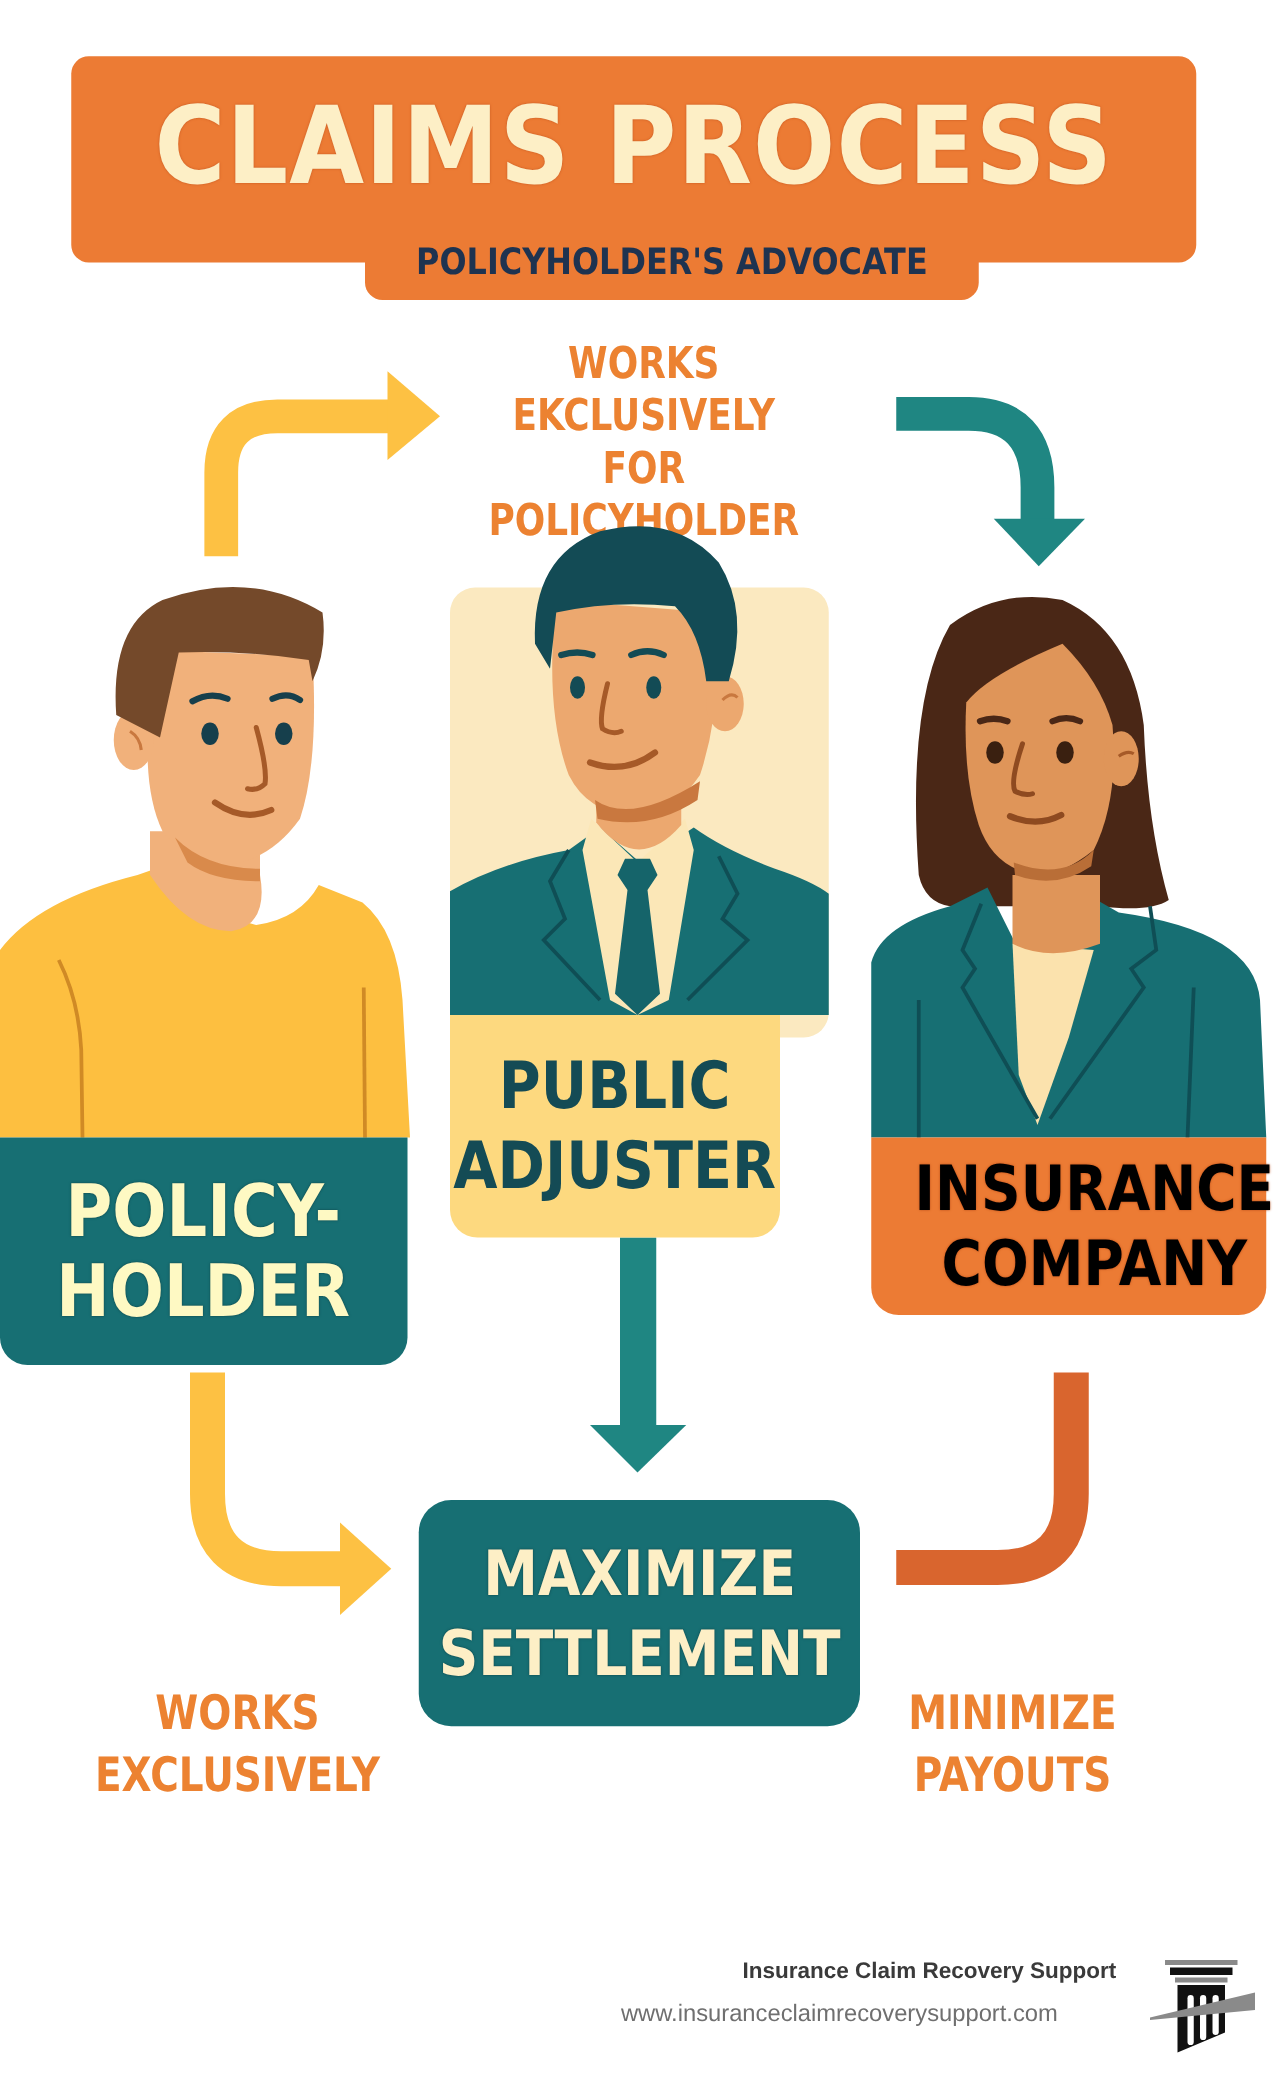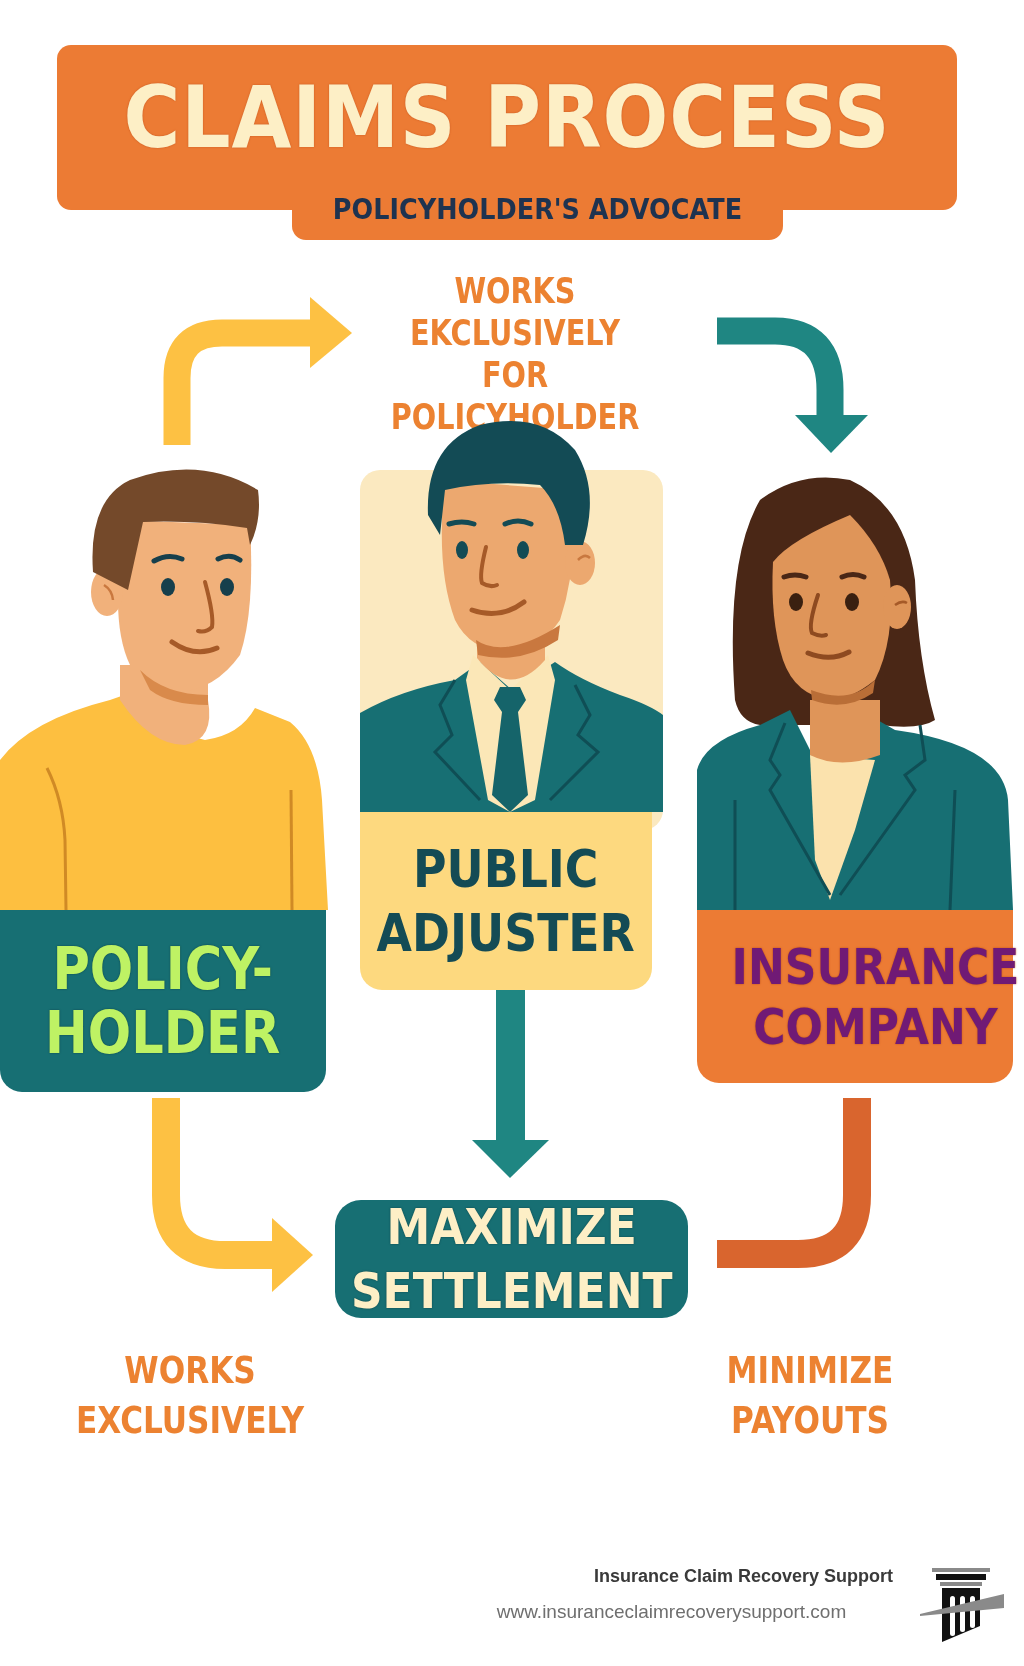--- a/index.html
+++ b/index.html
@@ -46,37 +46,37 @@
 
   
   .label-box {
     display: flex; align-items: center; justify-content: center;
     text-align: center; font-family: "DejaVu Sans", sans-serif; font-weight: bold;
   }
   .label-box span { display: block; transform: scaleX(0.88); }
   .lb-policy {
     left: 0; top: 910px; width: 326px; height: 182px;
     background: #176f73; border-radius: 0 0 22px 22px;
-    color: #bef264; font-size: 58px; line-height: 64px;
+    color: #fef9c3; font-size: 58px; line-height: 64px;
     text-shadow: 0 0 2px #0d3f44;
   }
   .lb-adjuster {
-    left: 360px; top: 812px; width: 292px; height: 178px;
+    left: 360px; top: 812px; width: 264px; height: 178px;
     background: #fdd97f; border-radius: 0 0 22px 22px;
     color: #144b55; font-size: 52px; line-height: 64px;
   }
   .lb-insurance {
-    left: 697px; top: 910px; width: 316px; height: 173px;
+    left: 697px; top: 910px; width: 316px; height: 142px;
     background: #ec7b34; border-radius: 0 0 22px 22px;
-    color: #701a75; font-size: 50px; line-height: 60px;
+    color: #000000; font-size: 50px; line-height: 60px;
     text-shadow: 0 0 2px #b44a17;
     padding-left: 40px;
   }
   .lb-max {
-    left: 335px; top: 1200px; width: 353px; height: 118px;
+    left: 335px; top: 1200px; width: 353px; height: 181px;
     background: #176f73; border-radius: 26px;
     color: #fdefc6; font-size: 50px; line-height: 64px;
     text-shadow: 0 0 2px #0d3f44;
   }
 
   
   .footer-name {
     left: 450px; top: 1566px; width: 443px; text-align: right;
     font-family: "Liberation Sans", sans-serif; font-weight: bold;
     font-size: 18px; color: #3a3a3a;

